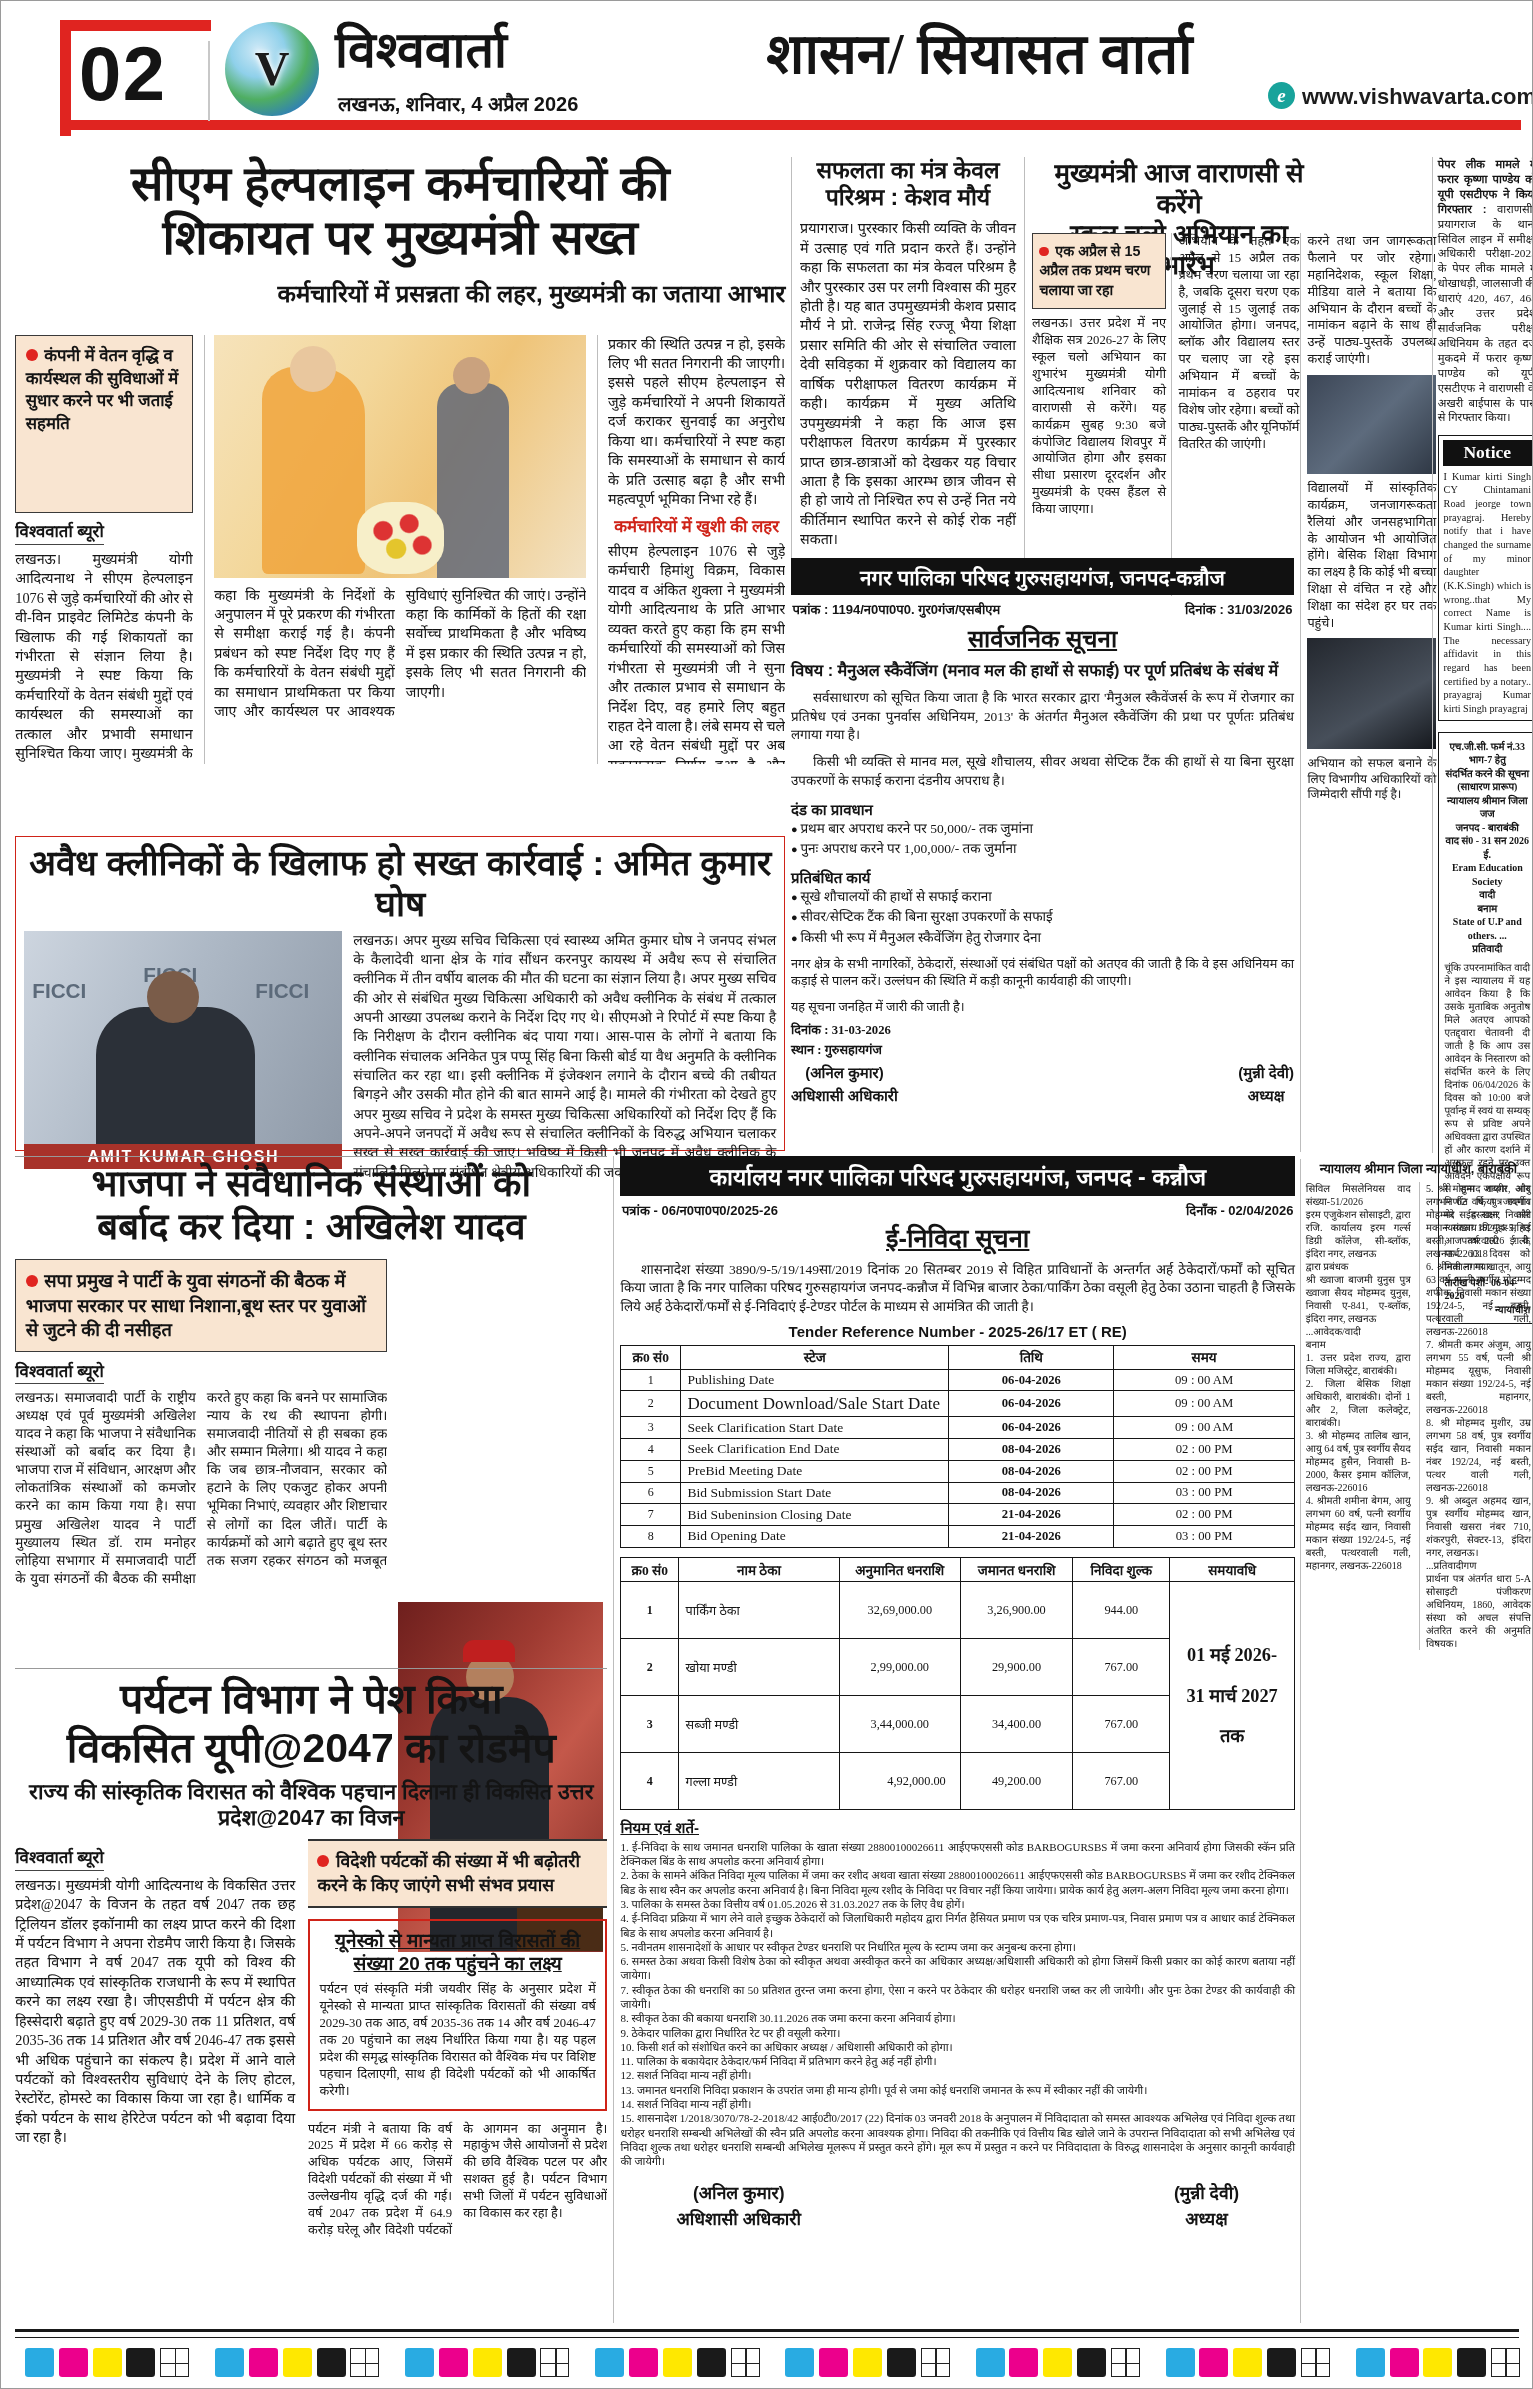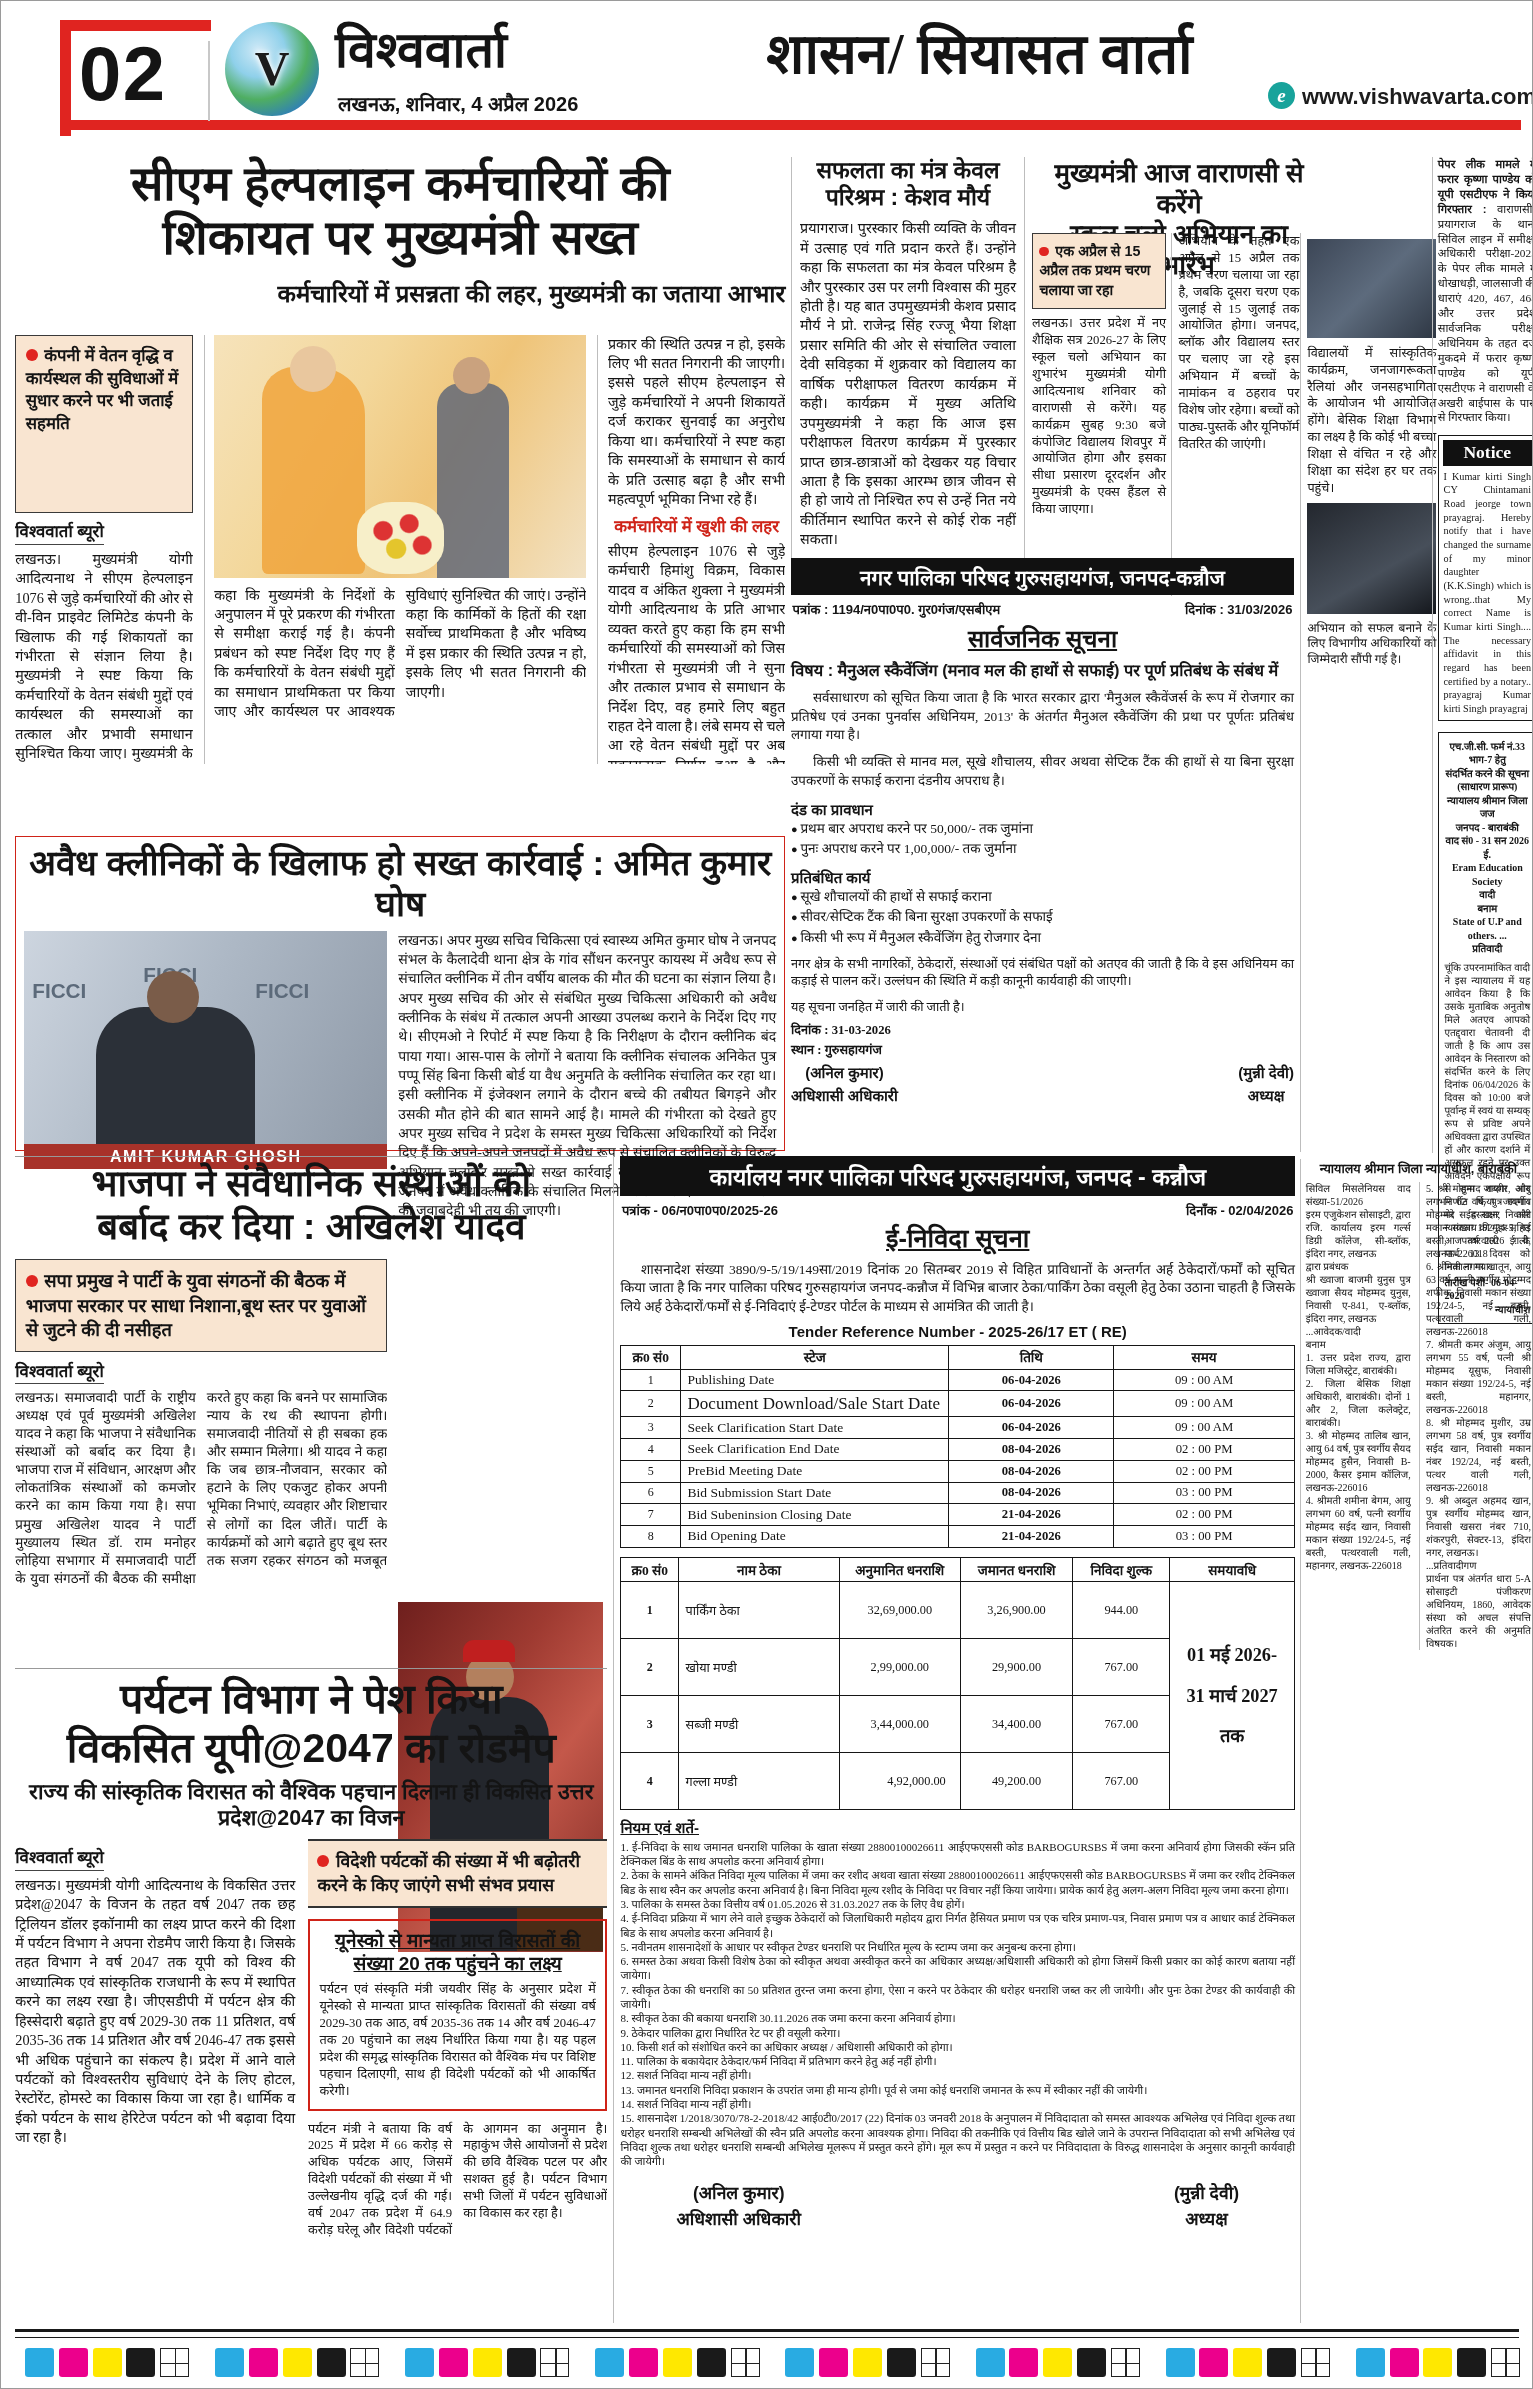--- a/index.html
+++ b/index.html
@@ -136,20 +136,21 @@
     <div class="hl-box" style="padding:8px 6.4px;">
       <span class="dot" style="width:9.5px;height:9.5px;"></span><span class="hl-txt" style="font-size:14.3px;">एक अप्रैल से 15 अप्रैल तक प्रथम चरण चलाया जा रहा</span>
     </div>
     <p class="body16 just" style="margin-top:6.4px;">लखनऊ। उत्तर प्रदेश में नए शैक्षिक सत्र 2026-27 के लिए स्कूल चलो अभियान का शुभारंभ मुख्यमंत्री योगी आदित्यनाथ शनिवार को वाराणसी से करेंगे। यह कार्यक्रम सुबह 9:30 बजे कंपोजिट विद्यालय शिवपुर में आयोजित होगा और इसका सीधा प्रसारण दूरदर्शन और मुख्यमंत्री के एक्स हैंडल से किया जाएगा।</p>
   </div>
   <div class="abs sep-l" style="left:1170px;top:232px;width:121px;height:363px;padding-left:6.4px;">
     <p class="body16 just" style="margin:0;">अभियान के तहत एक अप्रैल से 15 अप्रैल तक प्रथम चरण चलाया जा रहा है, जबकि दूसरा चरण एक जुलाई से 15 जुलाई तक आयोजित होगा। जनपद, ब्लॉक और विद्यालय स्तर पर चलाए जा रहे इस अभियान में बच्चों के नामांकन व ठहराव पर विशेष जोर रहेगा। बच्चों को पाठ्य-पुस्तकें और यूनिफॉर्म वितरित की जाएंगी।</p>
   </div>
 
   <div class="abs sep-l" style="left:1299px;top:232px;width:129px;height:919px;padding-left:6.4px;">
+    <p class="body16 just" style="margin:0;">करने तथा जन जागरूकता फैलाने पर जोर रहेगा। महानिदेशक, स्कूल शिक्षा, मीडिया वाले ने बताया कि अभियान के दौरान बच्चों के नामांकन बढ़ाने के साथ ही उन्हें पाठ्य-पुस्तकें उपलब्ध कराई जाएंगी।</p>
     <div class="photo" style="height:99px;margin:6.4px 0;background:linear-gradient(135deg,#3c4656 0%,#5d6b7d 50%,#2e3744 100%);"></div>
     <p class="body16 just" style="margin:0;">विद्यालयों में सांस्कृतिक कार्यक्रम, जनजागरूकता रैलियां और जनसहभागिता के आयोजन भी आयोजित होंगे। बेसिक शिक्षा विभाग का लक्ष्य है कि कोई भी बच्चा शिक्षा से वंचित न रहे और शिक्षा का संदेश हर घर तक पहुंचे।</p>
     <div class="photo" style="height:111px;margin:6.4px 0;background:linear-gradient(150deg,#23272e 0%,#474f5a 60%,#14171c 100%);"></div>
     <p class="body15 just" style="margin:0;">अभियान को सफल बनाने के लिए विभागीय अधिकारियों को जिम्मेदारी सौंपी गई है।</p>
   </div>
 
   <div class="abs sep-l" style="left:1431px;top:156px;width:99px;height:996px;padding-left:4.8px;">
     <p class="just" style="margin:0;font-size:11.3px;line-height:1.32;">
       <span style="font-weight:800;font-family:'Liberation Sans',sans-serif;">पेपर लीक मामले में फरार कृष्णा पाण्डेय को यूपी एसटीएफ ने किया गिरफ्तार :</span>
       <span>वाराणसी। प्रयागराज के थाना सिविल लाइन में समीक्षा अधिकारी परीक्षा-2023 के पेपर लीक मामले में धोखाधड़ी, जालसाजी की धाराएं 420, 467, 468 और उत्तर प्रदेश सार्वजनिक परीक्षा अधिनियम के तहत दर्ज मुकदमे में फरार कृष्णा पाण्डेय को यूपी एसटीएफ ने वाराणसी के अखरी बाईपास के पास से गिरफ्तार किया।</span>
@@ -172,21 +173,21 @@
 प्रतिवादी</div>
       <p class="tiny just" style="margin:4.8px 0 0 0;">चूंकि उपरनामांकित वादी ने इस न्यायालय में यह आवेदन किया है कि उसके मुताबिक अनुतोष मिले अतएव आपको एतद्द्वारा चेतावनी दी जाती है कि आप उस आवेदन के निस्तारण को संदर्भित करने के लिए दिनांक 06/04/2026 के दिवस को 10:00 बजे पूर्वान्ह में स्वयं या सम्यक् रूप से प्रविष्ट अपने अधिवक्ता द्वारा उपस्थित हों और कारण दर्शाने में असफल रहने पर उक्त आवेदन एकपक्षीय रूप से सुना जाएगा और निर्णीत किया जाएगा। मेरे हस्ताक्षर और न्यायालय की मुहर सहित आज वर्ष 2026 ई. के मार्च 13 दिवस को निकाला गया।</p>
       <div class="tiny" style="font-weight:700;margin-top:3.2px;">तारीख पेशी- 06-04-2026</div>
       <div class="tiny" style="font-weight:700;text-align:right;margin-top:1.6px;">न्यायाधीश</div>
     </div>
   </div>
 
   <section class="abs" style="left:14.3px;top:835px;width:770px;height:315px;border:1.6px solid #cf2318;box-sizing:border-box;padding:4.8px 8px;">
     <div class="h2c" style="font-size:35px;">अवैध क्लीनिकों के खिलाफ हो सख्त कार्रवाई : अमित कुमार घोष</div>
     <div style="display:flex;gap:11px;margin-top:6.4px;">
-      <div style="width:363px;">
+      <div style="width:318px;">
         <div class="photo" style="height:213px;background:linear-gradient(115deg,#cdd5df 0%,#aeb9c6 45%,#8f9aa8 100%);">
           <span class="abs sans" style="left:8px;top:48px;font-size:20.7px;font-weight:700;color:#5c6a7a;">FICCI</span>
           <span class="abs sans" style="left:119px;top:32px;font-size:20.7px;font-weight:700;color:#5c6a7a;">FICCI</span>
           <span class="abs sans" style="left:231px;top:48px;font-size:20.7px;font-weight:700;color:#5c6a7a;">FICCI</span>
           <div class="abs" style="left:72px;top:76px;width:159px;height:143px;background:#2b3038;border-radius:48px 48px 0 0;"></div>
           <div class="abs" style="left:123px;top:40px;width:52px;height:52px;border-radius:50%;background:#7a5c49;"></div>
         </div>
         <div class="cap-bar" style="height:25.4px;line-height:25.4px;font-size:16px;">AMIT KUMAR GHOSH</div>
       </div>
       <p class="just" style="flex:1;margin:0;font-size:14px;line-height:1.38;">लखनऊ। अपर मुख्य सचिव चिकित्सा एवं स्वास्थ्य अमित कुमार घोष ने जनपद संभल के कैलादेवी थाना क्षेत्र के गांव सौंधन करनपुर कायस्थ में अवैध रूप से संचालित क्लीनिक में तीन वर्षीय बालक की मौत की घटना का संज्ञान लिया है। अपर मुख्य सचिव की ओर से संबंधित मुख्य चिकित्सा अधिकारी को अवैध क्लीनिक के संबंध में तत्काल अपनी आख्या उपलब्ध कराने के निर्देश दिए गए थे। सीएमओ ने रिपोर्ट में स्पष्ट किया है कि निरीक्षण के दौरान क्लीनिक बंद पाया गया। आस-पास के लोगों ने बताया कि क्लीनिक संचालक अनिकेत पुत्र पप्पू सिंह बिना किसी बोर्ड या वैध अनुमति के क्लीनिक संचालित कर रहा था। इसी क्लीनिक में इंजेक्शन लगाने के दौरान बच्चे की तबीयत बिगड़ने और उसकी मौत होने की बात सामने आई है। मामले की गंभीरता को देखते हुए अपर मुख्य सचिव ने प्रदेश के समस्त मुख्य चिकित्सा अधिकारियों को निर्देश दिए हैं कि अपने-अपने जनपदों में अवैध रूप से संचालित क्लीनिकों के विरुद्ध अभियान चलाकर सख्त से सख्त कार्रवाई की जाए। भविष्य में किसी भी जनपद में अवैध क्लीनिक के संचालित मिलने पर संबंधित क्षेत्रीय अधिकारियों की जवाबदेही भी तय की जाएगी।</p>

